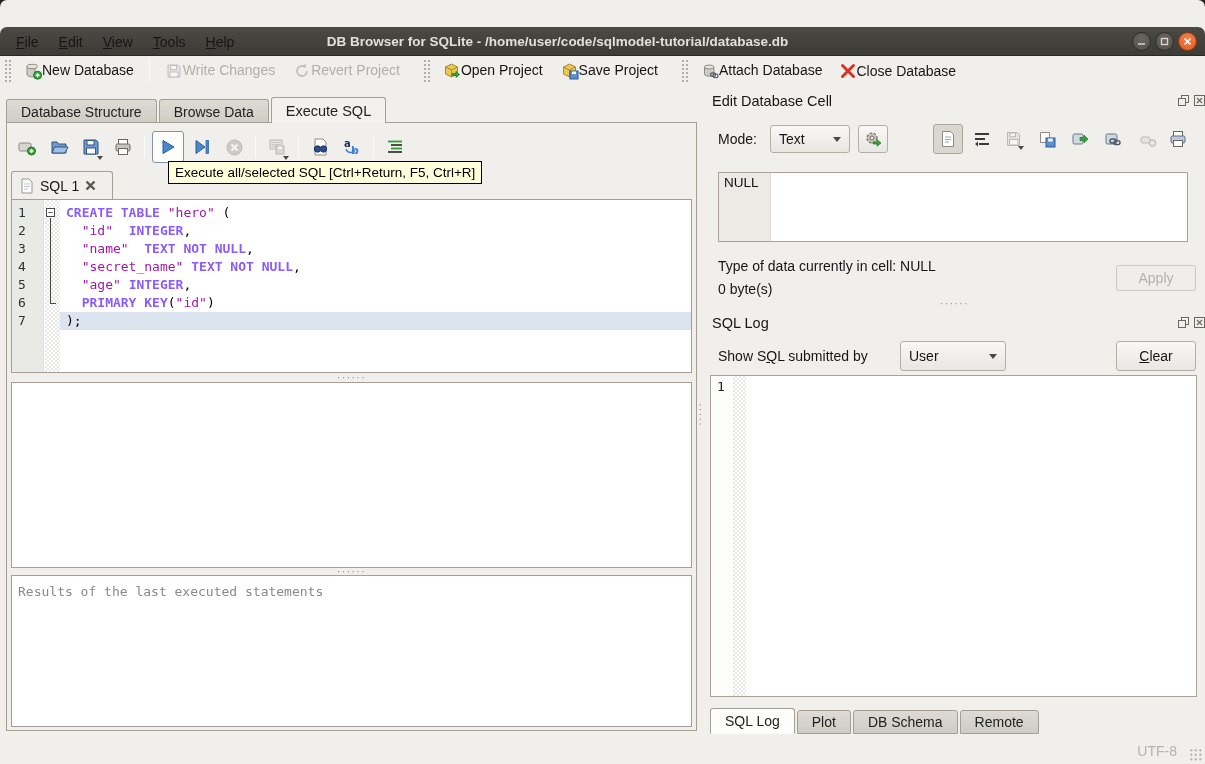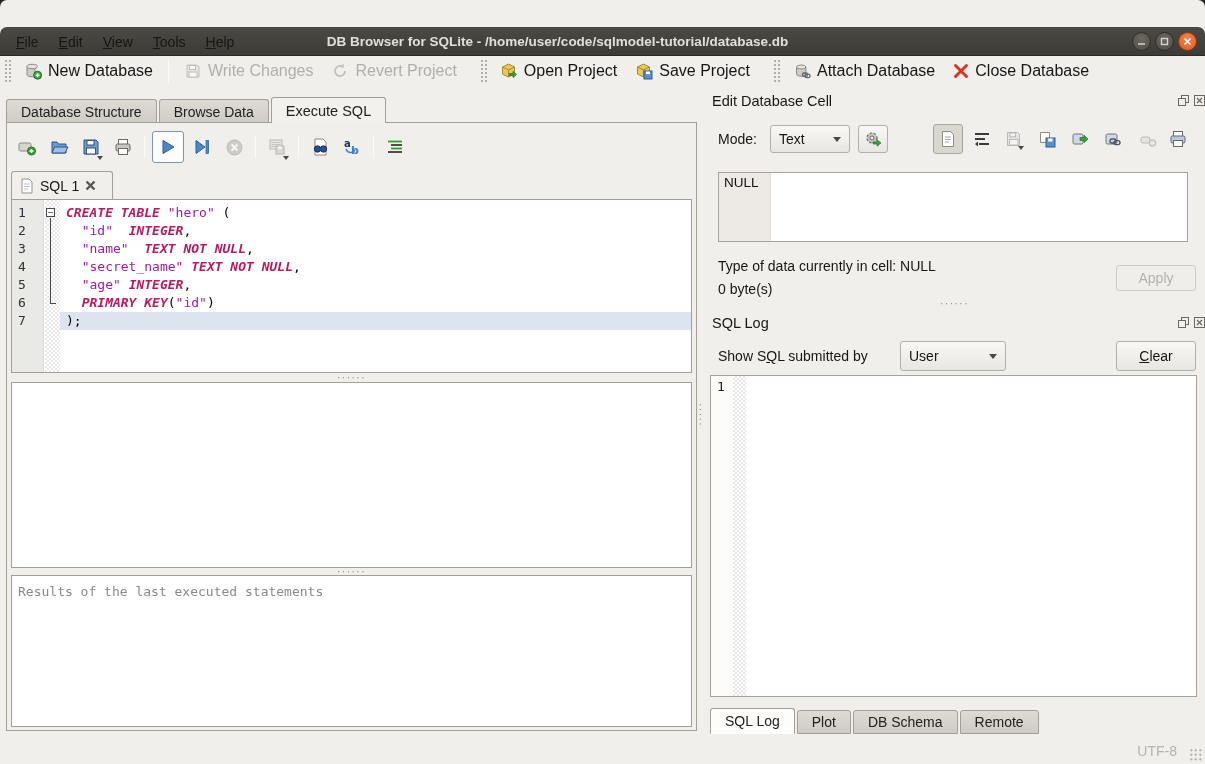--- a/index.html
+++ b/index.html
@@ -21,21 +21,21 @@
   
   .menubar { position:absolute; left:0; top:30px; width:1205px; height:23px; display:flex; align-items:center; padding-left:6px; }
   .menu-item { padding:2px 10px; font-size:14px; color:#161616; }
   .u { text-decoration:underline; }
 
   
   .toolbar { position:absolute; left:0; top:53px; width:1205px; height:36px; display:flex; align-items:center; }
   .tb-handle { width:7px; height:24px; margin:0 4px;
     background-image:radial-gradient(circle,#b3afa8 1px,transparent 1.2px); background-size:4px 4px; }
   .tb-sep { width:1px; height:24px; background:#c6c2bb; border-right:1px solid #fbfaf8; margin:0 6px; }
-  .tb-btn { display:flex; align-items:center; gap:6px; padding:4px 9px; font-size:16px; color:#161616; border-radius:3px; }
+  .tb-btn { display:flex; align-items:flex-start; padding:4px 9px; font-size:14px; color:#161616; border-radius:3px; }
   .tb-btn.disabled { color:#b2afa9; }
   .tb-btn.disabled svg { opacity:.45; filter:grayscale(1); }
   .caret { width:0; height:0; border-left:4px solid transparent; border-right:4px solid transparent; border-top:5px solid #4a4843; margin-left:2px; align-self:flex-end; margin-bottom:2px; }
 
   
   .maintabs { position:absolute; left:6px; top:97px; height:26px; display:flex; align-items:flex-end; }
   .maintab { height:24px; display:flex; align-items:center; justify-content:center; font-size:14px; color:#222;
     background:linear-gradient(#dedbd5,#cfccc6); border:1px solid #a49e97; border-bottom:none; border-radius:3px 3px 0 0; margin-right:2px; padding:0 14px; }
   .maintab.active { height:26px; background:#f3f1ed; font-size:14.5px; position:relative; z-index:3; }
 
@@ -59,21 +59,21 @@
     background-image:linear-gradient(45deg,#e7e7e5 25%,transparent 25%,transparent 75%,#e7e7e5 75%),
                      linear-gradient(45deg,#e7e7e5 25%,transparent 25%,transparent 75%,#e7e7e5 75%);
     background-size:4px 4px; background-position:0 0,2px 2px; }
   .ed-checkbg { position:absolute; left:33px; top:0; bottom:0; width:15px; }
   .ed-lines { position:absolute; left:0; top:4px; right:0; }
   .ed-row { display:flex; height:18px; line-height:18px; font-family:"DejaVu Sans Mono",monospace; font-size:13px; }
   .ed-num { width:32px; flex:none; text-align:left; padding-left:6px; color:#2e3338; font-size:13px; position:relative; z-index:1; }
   .ed-fold { width:16px; flex:none; position:relative; z-index:1; }
   .ed-code { flex:1; white-space:pre; color:#000; position:relative; z-index:1; padding-left:6px; }
   .ed-row.current .ed-code { background:#dce4ef; }
-  .kw { color:#be185d; font-weight:bold;font-style:italic; }
+  .kw { color:#8b5cf6; font-weight:bold; }
   .str { color:#a219a5; }
   .pl { color:#000; }
   .fold-box { position:absolute; left:2px; top:4px; width:9px; height:9px; border:1px solid #4a4a4a; background:#fff; font-size:9px; line-height:7px; text-align:center; color:#333; }
   .ed-fold.start::after { content:""; position:absolute; left:6px; top:14px; bottom:0; width:1px; background:#4a4a4a; }
   .ed-fold.mid::before { content:""; position:absolute; left:6px; top:0; bottom:0; width:1px; background:#4a4a4a; }
   .ed-fold.end::before { content:""; position:absolute; left:6px; top:0; height:9px; width:1px; background:#4a4a4a; }
   .ed-fold.end::after { content:""; position:absolute; left:6px; top:9px; width:6px; height:1px; background:#4a4a4a; }
 
   .hsplit { position:absolute; left:4px; width:681px; height:6px; display:flex; align-items:center; justify-content:center; }
   .dots { color:#8f8c85; font-size:10px; letter-spacing:1.5px; line-height:4px; }
@@ -406,20 +406,21 @@
 
     <div class="hsplit" style="top:446px">
         <span class="dots">······</span>
       </div>
 
     <div class="pane" style="top:452px; height:152px">
       <div class="results-text">Results of the last executed statements</div>
     </div>
   </div>
 
+  <div class="tooltip">Execute all/selected SQL [Ctrl+Return, F5, Ctrl+R]</div>
 
   <div class="vsplit">
       <span class="vdots">·····</span>
     </div>
 
   <div class="dock-title" style="left:712px; top:93px">Edit Database Cell</div>
   <div class="dock-btns" style="left:1178px; top:95px">
     <span class="dock-btn">
         <svg width="11" height="11" viewBox="0 0 11 11">
           <rect x="3.5" y="0.5" width="7" height="7" fill="none" stroke="#6b6861"></rect>

